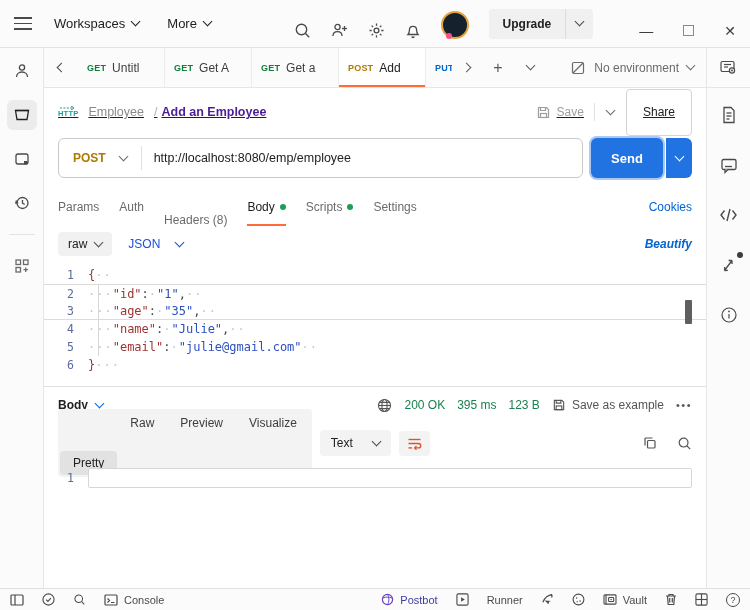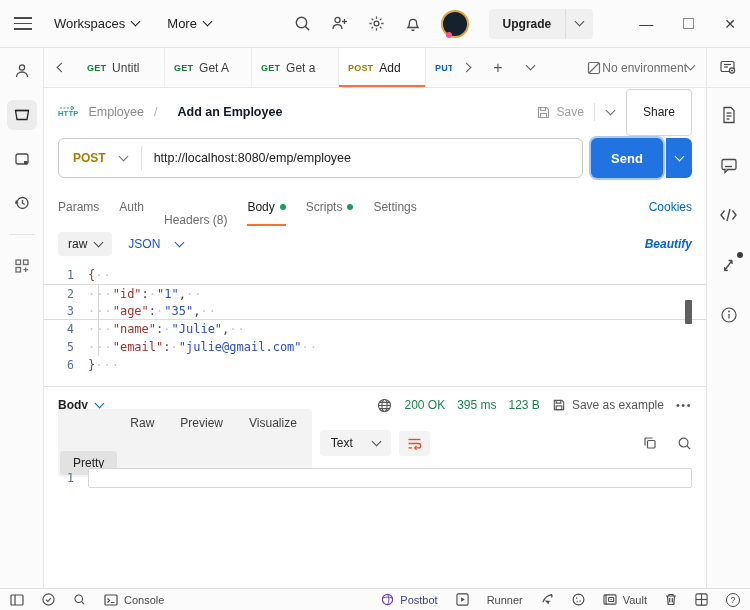--- a/index.html
+++ b/index.html
@@ -8,21 +8,21 @@
   .app { width:750px; height:610px; display:flex; flex-direction:column; }
 
   
   .hdr { height:48px; flex:0 0 48px; display:flex; align-items:center; background:#fbfbfb; border-bottom:1px solid #e3e3e3; padding:0 14px; }
   .hamburger { width:18px; display:flex; flex-direction:column; gap:4px; margin-right:22px; cursor:pointer; }
   .hamburger i { height:1.6px; background:#4a4a4a; display:block; }
   .hdr-menu { display:flex; align-items:center; gap:7px; font-size:13px; color:#212121; margin-right:28px; cursor:pointer; }
   .chev { display:inline-block; width:7px; height:7px; border-right:1.5px solid currentColor; border-bottom:1.5px solid currentColor; transform:rotate(45deg); margin-top:-4px; }
   .chev-l { transform:rotate(135deg); margin:0; }
   .chev-r { transform:rotate(-45deg); margin:0; }
-  .hdr-right { margin-left:auto; display:flex; align-items:center; gap:20px; }
+  .hdr-right { margin-left:auto; display:flex; align-items:flex-end; gap:20px; }
   .ic { color:#4a4a4a; display:inline-flex; align-items:center; justify-content:center; }
   .avatar { width:28px; height:28px; border-radius:50%; background:#15222e; border:2.5px solid #e2a43b; position:relative; }
   .avatar::after { content:""; position:absolute; left:3px; bottom:-2px; width:6px; height:6px; border-radius:50%; background:#ff4d8d; }
   .upgrade { display:flex; align-items:center; background:#f0f0f0; border-radius:4px; height:30px; overflow:hidden; cursor:pointer; }
   .upgrade .lbl { padding:0 14px; font-weight:600; font-size:12px; }
   .upgrade .sep { width:1px; height:30px; background:#dcdcdc; }
   .upgrade .caret { padding:0 10px; color:#4a4a4a; display:flex; align-items:center; }
   .winbtns { display:flex; align-items:center; gap:30px; margin-left:26px; color:#3d3d3d; }
   .winbtns span { cursor:pointer; font-size:14px; }
   .maxbox { width:11px; height:11px; border:1.4px solid #8a8a8a; display:inline-block; }
@@ -45,28 +45,28 @@
   .ts-nav { width:34px; display:flex; align-items:center; justify-content:center; color:#4a4a4a; cursor:pointer; }
   .rtab { width:87px; display:flex; align-items:center; gap:6px; padding:0 9px; border-right:1px solid #ececec; font-size:12px; color:#3d3d3d; position:relative; white-space:nowrap; overflow:hidden; cursor:pointer; }
   .rtab:first-of-type { border-left:1px solid #ececec; }
   .rtab .meth { font-size:9px; font-weight:700; letter-spacing:.2px; }
   .rtab.active { background:#fff; color:#212121; }
   .rtab.active::after { content:""; position:absolute; left:0; right:0; bottom:0; height:2px; background:#ff6c37; }
   .rtab.cut { width:26px; border-right:none; padding-right:0; }
   .m-get { color:#0e7d3c; } .m-post { color:#ad7a03; } .m-put { color:#0265d2; }
   .ts-ctrl { display:flex; align-items:center; gap:4px; }
   .ts-btn { width:28px; height:28px; display:flex; align-items:center; justify-content:center; color:#5a5a5a; cursor:pointer; font-size:16px; }
-  .envsel { margin-left:auto; display:flex; align-items:center; color:#6b6b6b; padding:0 12px; cursor:pointer; font-size:12px; }
-
-  
-  .bcrow { height:48px; flex:0 0 48px; display:flex; align-items:center; padding:0 14px; }
+  .envsel { margin-left:auto; display:flex; align-items:center; gap:8px; color:#6b6b6b; padding:0 12px; cursor:pointer; font-size:12px; }
+
+  
+  .bcrow { height:48px; flex:0 0 48px; display:flex; align-items:center; padding:0 14px;text-decoration:underline; }
   .httpbadge { display:flex; flex-direction:column; align-items:center; margin-right:10px; color:#1a9c9c; font-weight:700; font-size:7.5px; line-height:1; letter-spacing:.2px; }
   .httpbadge svg { display:block; }
   .bc-dim { color:#8a8a8a; font-size:12.5px; }
-  .bc-name { color:#0f172a; font-size:12.5px; font-weight:600; margin-left:16px; }
+  .bc-name { color:#4c1d95; font-size:12.5px; font-weight:600; margin-left:0; }
   .bc-sep { color:#b0b0b0; margin:0 4px 0 10px; font-size:12.5px; }
   .bc-right { margin-left:auto; display:flex; align-items:center; gap:10px; }
   .savebtn { display:flex; align-items:center; gap:6px; color:#9d9d9d; cursor:default; }
   .vdiv { width:1px; height:18px; background:#e0e0e0; }
   .savecaret { color:#6b6b6b; padding:0 2px; cursor:pointer; display:flex; }
   .sharebtn { border:1px solid #d4d4d4; border-radius:4px; height:47px; padding:0 16px; display:flex; align-items:center; background:#fff; font-size:12px; color:#212121; cursor:pointer; }
 
   
   .urlrow { height:52px; flex:0 0 52px; display:flex; align-items:center; gap:8px; padding:0 14px 8px; }
   .urlbox { flex:1; height:40px; border:1px solid #c9c9c9; border-radius:6px; display:flex; align-items:center; background:#fff; min-width:0; }

